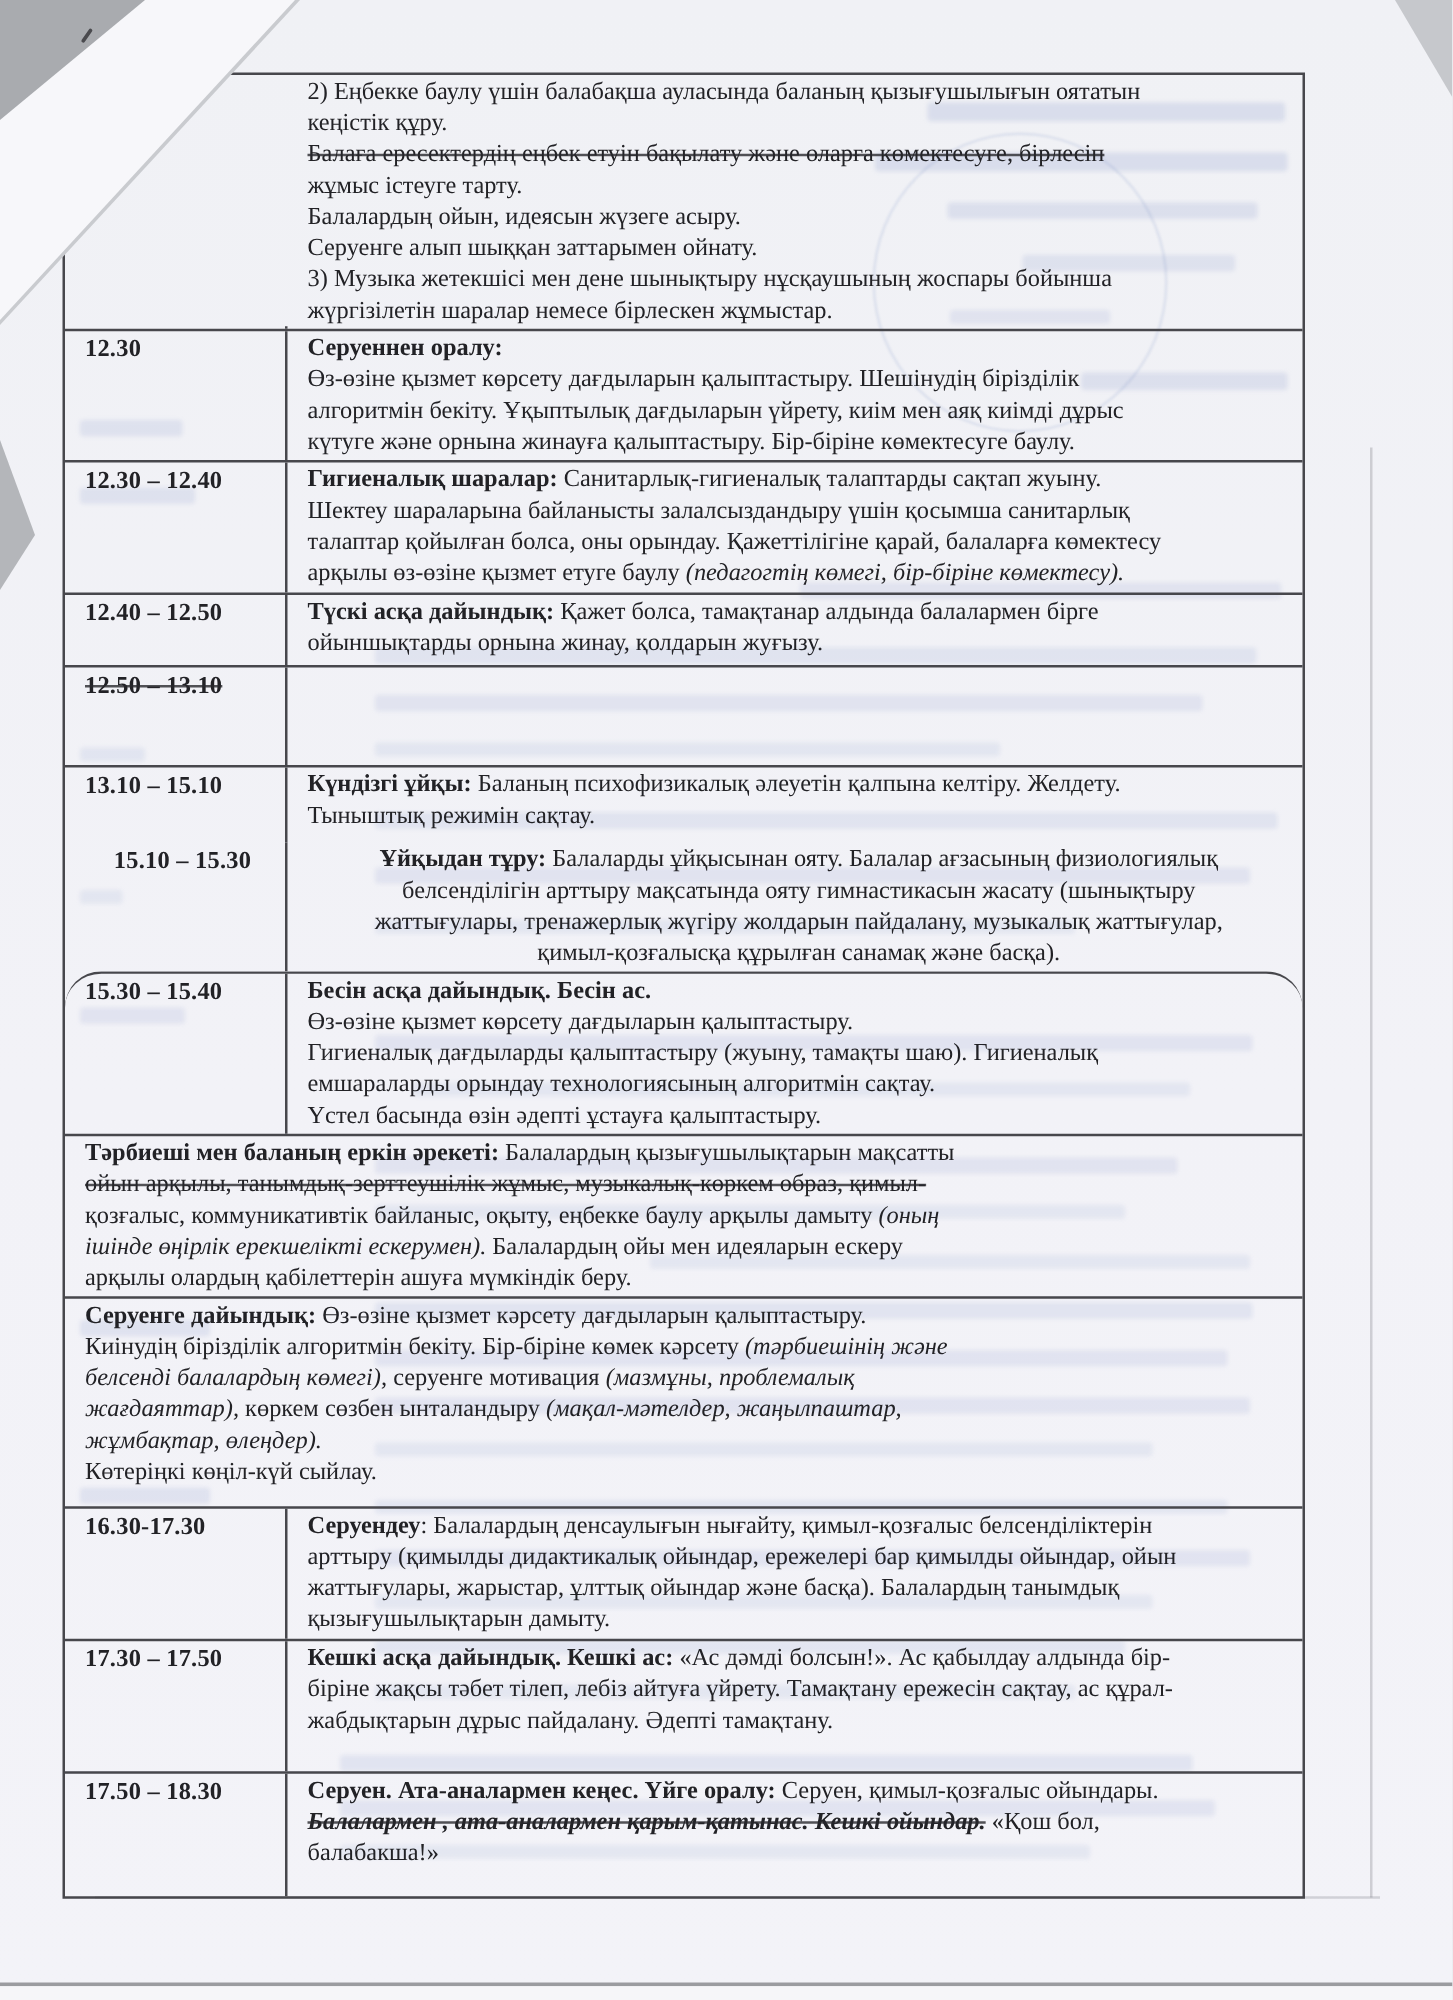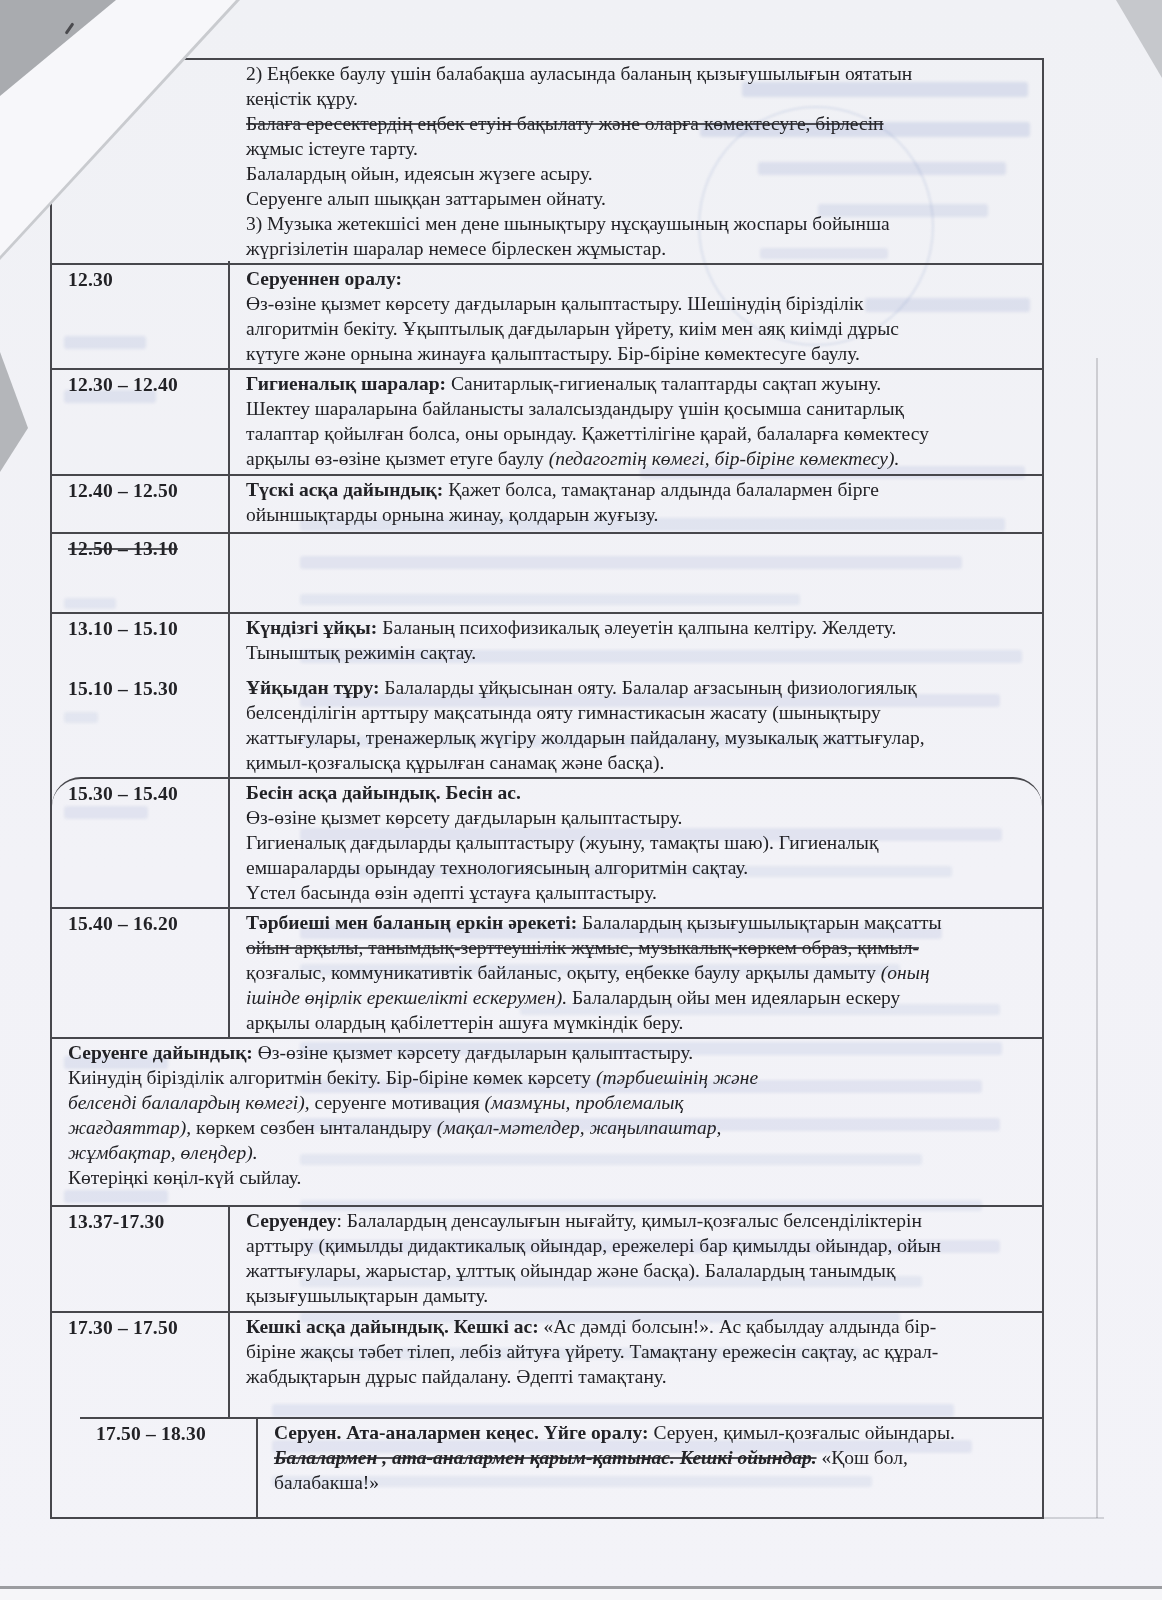--- a/index.html
+++ b/index.html
@@ -142,65 +142,64 @@
 ойыншықтарды орнына жинау, қолдарын жуғызу.</span></div>
       </div>
       <div class="row" style="min-height: 78px;">
         <div class="cell time s">12.50 – 13.10</div>
       </div>
       <div class="row" style="min-height: 60px;">
         <div class="cell time">13.10 – 15.10</div>
         <div class="cell content"><span class="b">Күндізгі ұйқы:</span><span> Баланың психофизикалық әлеуетін қалпына келтіру. Желдету.
 Тыныштық режимін сақтау.</span></div>
       </div>
-      <div class="row nb" style="min-height: 93px;">
+      <div class="row nb" style="min-height: 93px; text-align: center;">
         <div class="cell time">15.10 – 15.30</div>
         <div class="cell content"><span class="b">Ұйқыдан тұру:</span><span> Балаларды ұйқысынан ояту. Балалар ағзасының физиологиялық
 белсенділігін арттыру мақсатында ояту гимнастикасын жасату (шынықтыру
 жаттығулары, тренажерлық жүгіру жолдарын пайдалану, музыкалық жаттығулар,
 қимыл-қозғалысқа құрылған санамақ және басқа).</span></div>
       </div>
       <div class="row" style="min-height: 128px; border-radius: 29px;">
         <div class="cell time">15.30 – 15.40</div>
         <div class="cell content"><span class="b">Бесін асқа дайындық. Бесін ас.</span><span>
 Өз-өзіне қызмет көрсету дағдыларын қалыптастыру.
 Гигиеналық дағдыларды қалыптастыру (жуыну, тамақты шаю). Гигиеналық
 емшараларды орындау технологиясының алгоритмін сақтау.
 Үстел басында өзін әдепті ұстауға қалыптастыру.</span></div>
       </div>
       <div class="row" style="min-height: 120px;">
-        <div class="cell time">15.40 – 16.20</div>
         <div class="cell content"><span class="b">Тәрбиеші мен баланың еркін әрекеті:</span><span> Балалардың қызығушылықтарын мақсатты
 </span><span class="s">ойын арқылы, танымдық-зерттеушілік жұмыс, музыкалық-көркем образ, қимыл-</span><span>
 қозғалыс, коммуникативтік байланыс, оқыту, еңбекке баулу арқылы дамыту </span><span class="i">(оның
 ішінде өңірлік ерекшелікті ескерумен).</span><span> Балалардың ойы мен идеяларын ескеру
 арқылы олардың қабілеттерін ашуға мүмкіндік беру.</span></div>
       </div>
       <div class="row" style="min-height: 166px;">
         <div class="cell content"><span class="b">Серуенге дайындық:</span><span> Өз-өзіне қызмет кәрсету дағдыларын қалыптастыру.
 Киінудің бірізділік алгоритмін бекіту. Бір-біріне көмек кәрсету </span><span class="i">(тәрбиешінің және
 белсенді балалардың көмегі),</span><span> серуенге мотивация </span><span class="i">(мазмұны, проблемалық
 жағдаяттар),</span><span> көркем сөзбен ынталандыру </span><span class="i">(мақал-мәтелдер, жаңылпаштар,
 жұмбақтар, өлеңдер).</span><span>
 Көтеріңкі көңіл-күй сыйлау.</span></div>
       </div>
       <div class="row" style="min-height: 104px;">
-        <div class="cell time">13.37-17.30</div>
+        <div class="cell time">16.30-17.30</div>
         <div class="cell content"><span class="b">Серуендеу</span><span>: Балалардың денсаулығын нығайту, қимыл-қозғалыс белсенділіктерін
 арттыру (қимылды дидактикалық ойындар, ережелері бар қимылды ойындар, ойын
 жаттығулары, жарыстар, ұлттық ойындар және басқа). Балалардың танымдық
 қызығушылықтарын дамыту.</span></div>
       </div>
       <div class="row" style="min-height: 104px;">
         <div class="cell time">17.30 – 17.50</div>
         <div class="cell content"><span class="b">Кешкі асқа дайындық. Кешкі ас:</span><span> «Ас дәмді болсын!». Ас қабылдау алдында бір-
 біріне жақсы тәбет тілеп, лебіз айтуға үйрету. Тамақтану ережесін сақтау, ас құрал-
 жабдықтарын дұрыс пайдалану. Әдепті тамақтану.</span></div>
       </div>
-      <div class="row" style="min-height: 98px; margin-left: 28px;">
+      <div class="row" style="min-height: 98px;">
         <div class="cell time">17.50 – 18.30</div>
         <div class="cell content"><span class="b">Серуен. Ата-аналармен кеңес. Үйге оралу:</span><span> Серуен, қимыл-қозғалыс ойындары.
 </span><span class="b i s">Балалармен , ата-аналармен қарым-қатынас. Кешкі ойындар.</span><span> «Қош бол,
 балабакша!»</span></div>
       </div>
     </div>
 
   <div class="fold-edge"></div>
   <div class="fold-paper"></div>
   <div class="fold-grey"></div>

